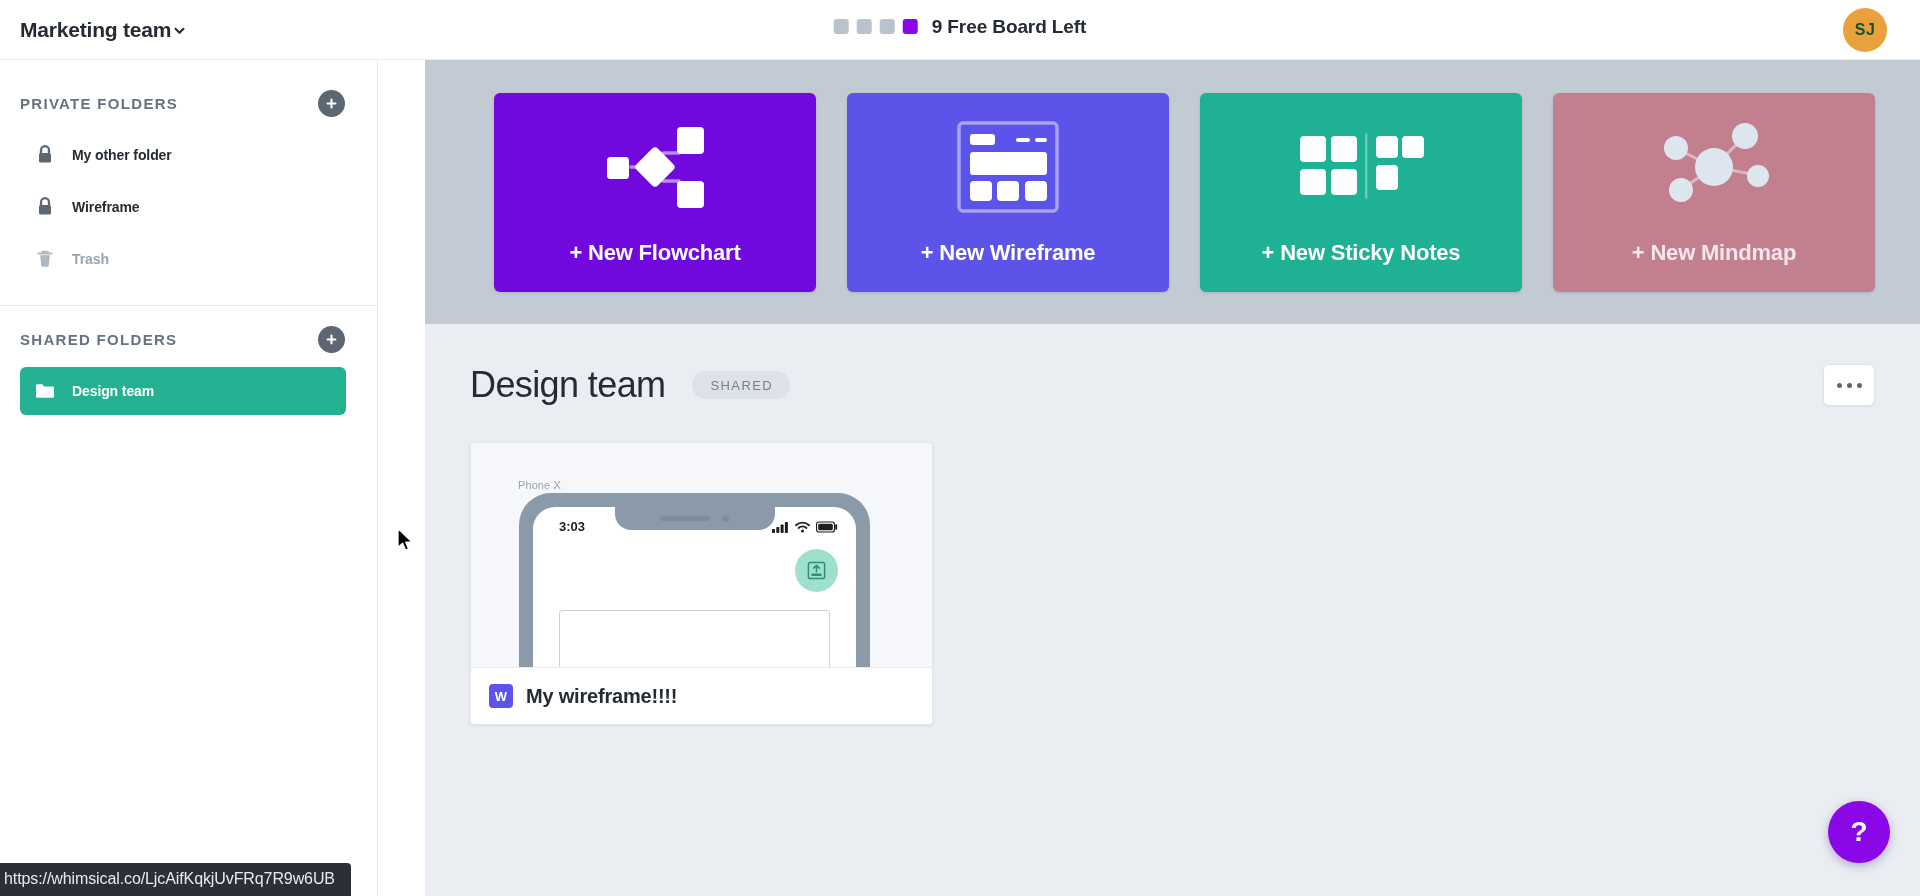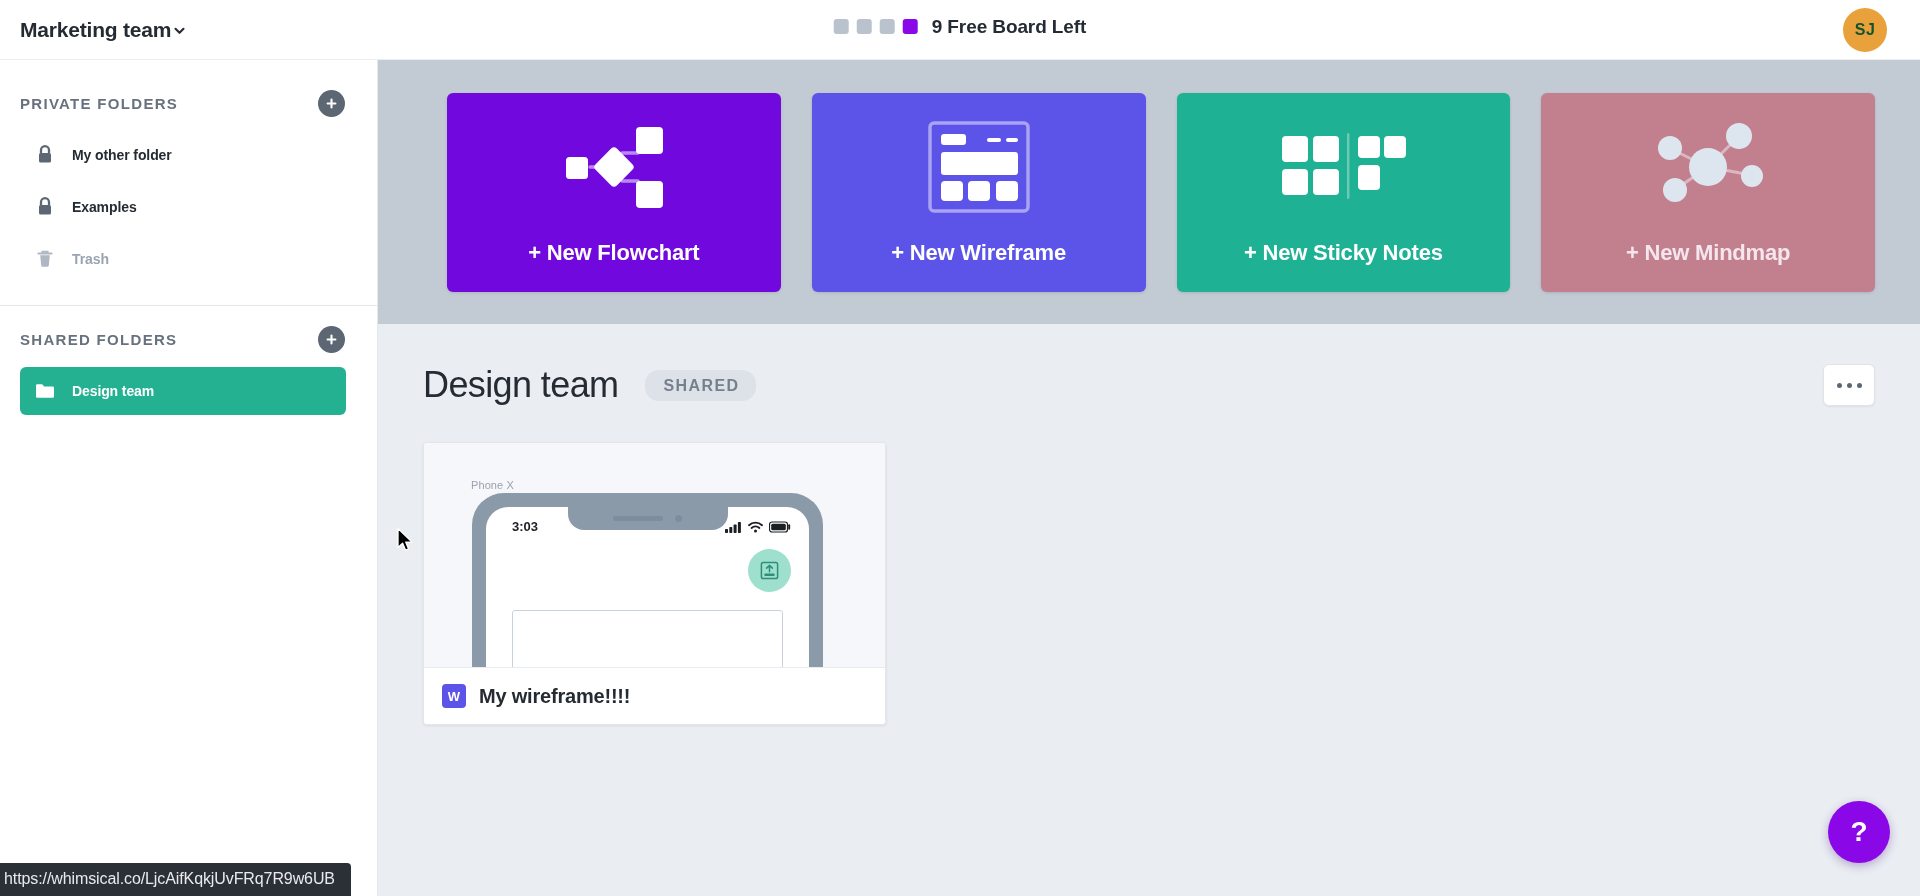--- a/index.html
+++ b/index.html
@@ -105,20 +105,21 @@
     letter-spacing: 0.4px;
     cursor: pointer;
   }
 
   
   .body-wrap {
     flex: 1;
     display: flex;
     min-height: 0;
     position: relative;
+    gap: 47px;
   }
 
   
   .sidebar {
     width: 378px;
     min-width: 378px;
     background: #ffffff;
     border-right: 1px solid #e4e7eb;
     padding-top: 20px;
     position: relative;
@@ -257,22 +258,22 @@
   .content-title {
     font-size: 36px;
     font-weight: 400;
     color: #252b33;
     letter-spacing: -0.6px;
   }
   .shared-badge {
     margin-left: 26px;
     background: #dde2e9;
     color: #767f8c;
-    font-size: 16px;
-    font-weight: 700;
+    font-size: 13px;
+    font-weight: 400;
     letter-spacing: 1.4px;
     border-radius: 14px;
     padding: 7px 17px 6px 19px;
   }
   .more-btn {
     position: absolute;
     right: 0;
     top: 50%;
     margin-top: -21px;
     width: 52px;
@@ -538,21 +539,21 @@
         <span>My other folder</span>
       </div>
 
       <div class="sidebar-item">
         <span class="s-icon">
           <svg width="20" height="22" viewBox="0 0 20 22">
               <path d="M6 9 V6.2 a4 4 0 0 1 8 0 V9" fill="none" stroke="#5c6773" stroke-width="2.3"></path>
               <rect x="4" y="9" width="12" height="9.5" rx="1.6" fill="#5c6773"></rect>
             </svg>
         </span>
-        <span>Examples</span>
+        <span>Wireframe</span>
       </div>
 
       <div class="sidebar-item muted">
         <span class="s-icon">
           <svg width="20" height="22" viewBox="0 0 20 22">
               <path d="M3.5 5.5 H16.5" stroke="#aeb7c2" stroke-width="2.2" stroke-linecap="round"></path>
               <path d="M7.5 5.5 V3.8 h5 V5.5" fill="none" stroke="#aeb7c2" stroke-width="2"></path>
               <path d="M5.2 7.2 h9.6 l-1 10.4 a1.4 1.4 0 0 1 -1.4 1.2 H7.6 a1.4 1.4 0 0 1 -1.4 -1.2 Z" fill="#aeb7c2"></path>
             </svg>
         </span>

